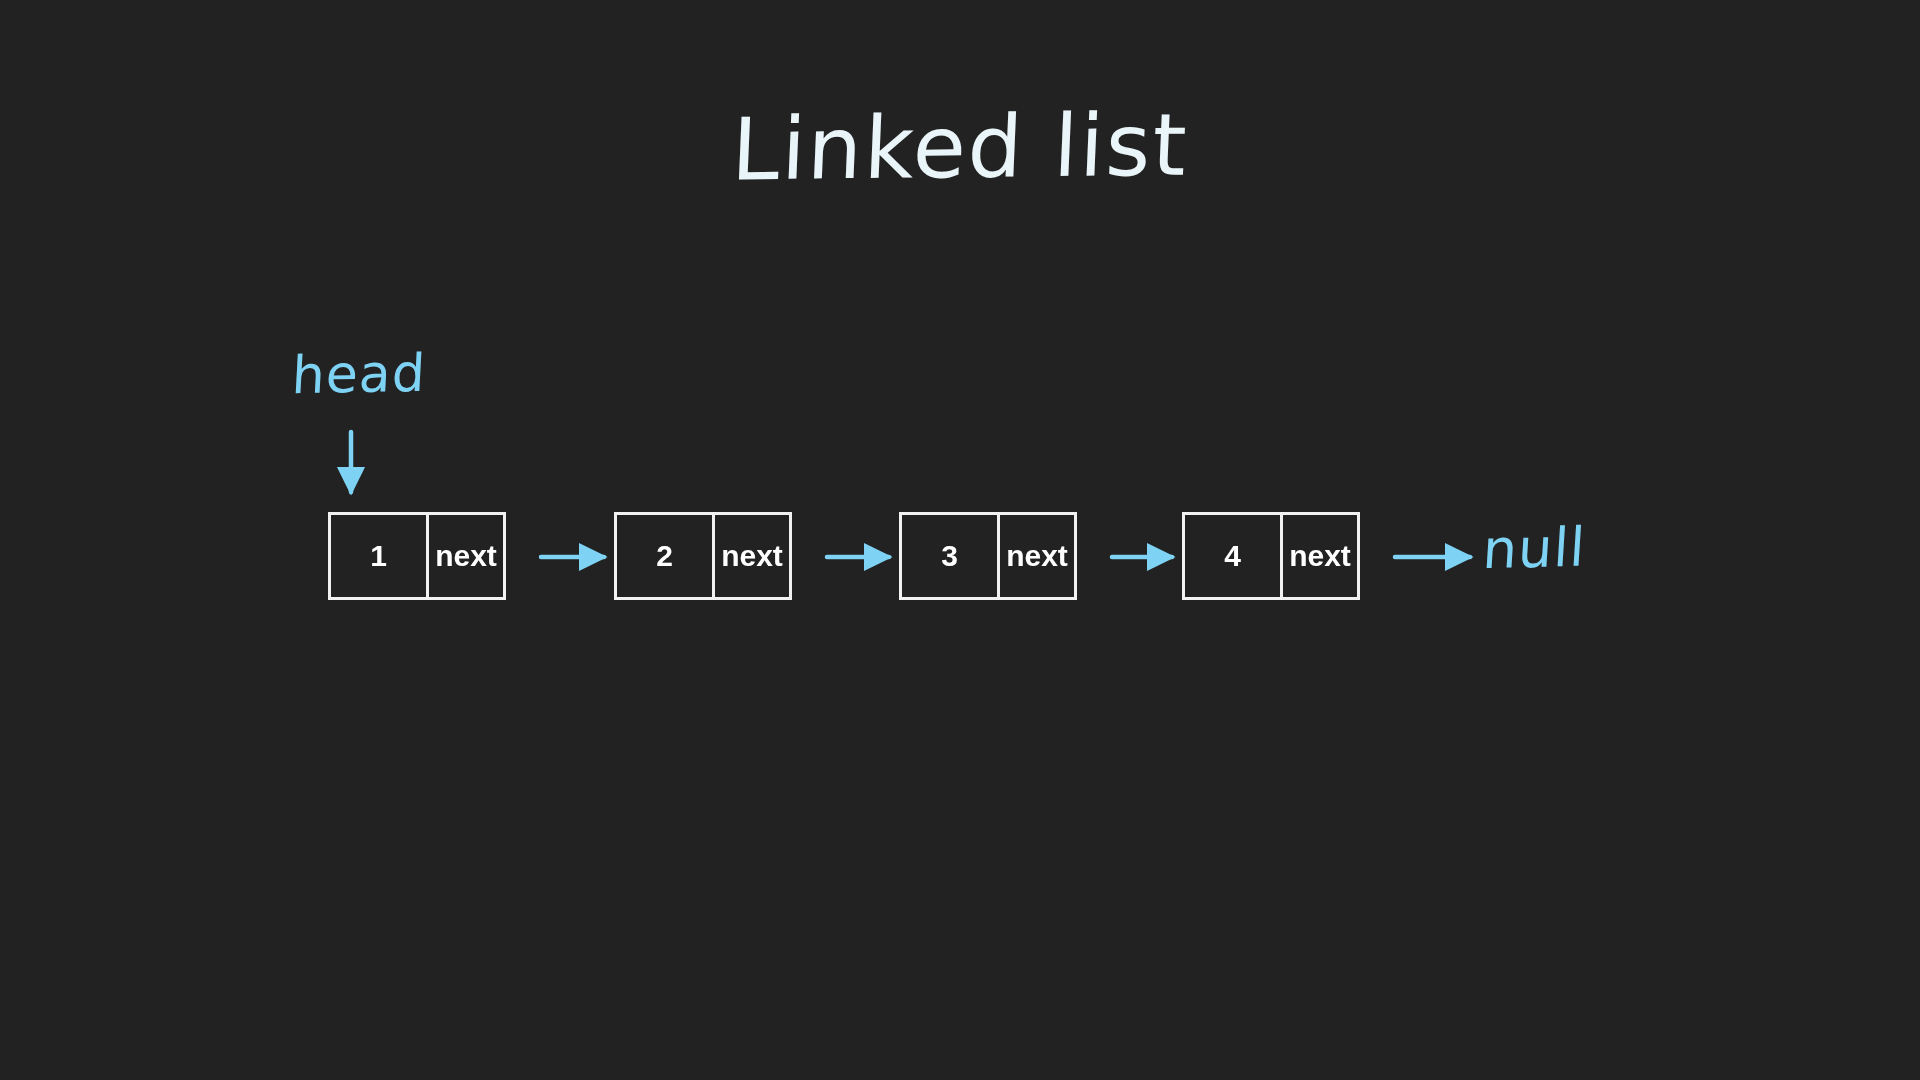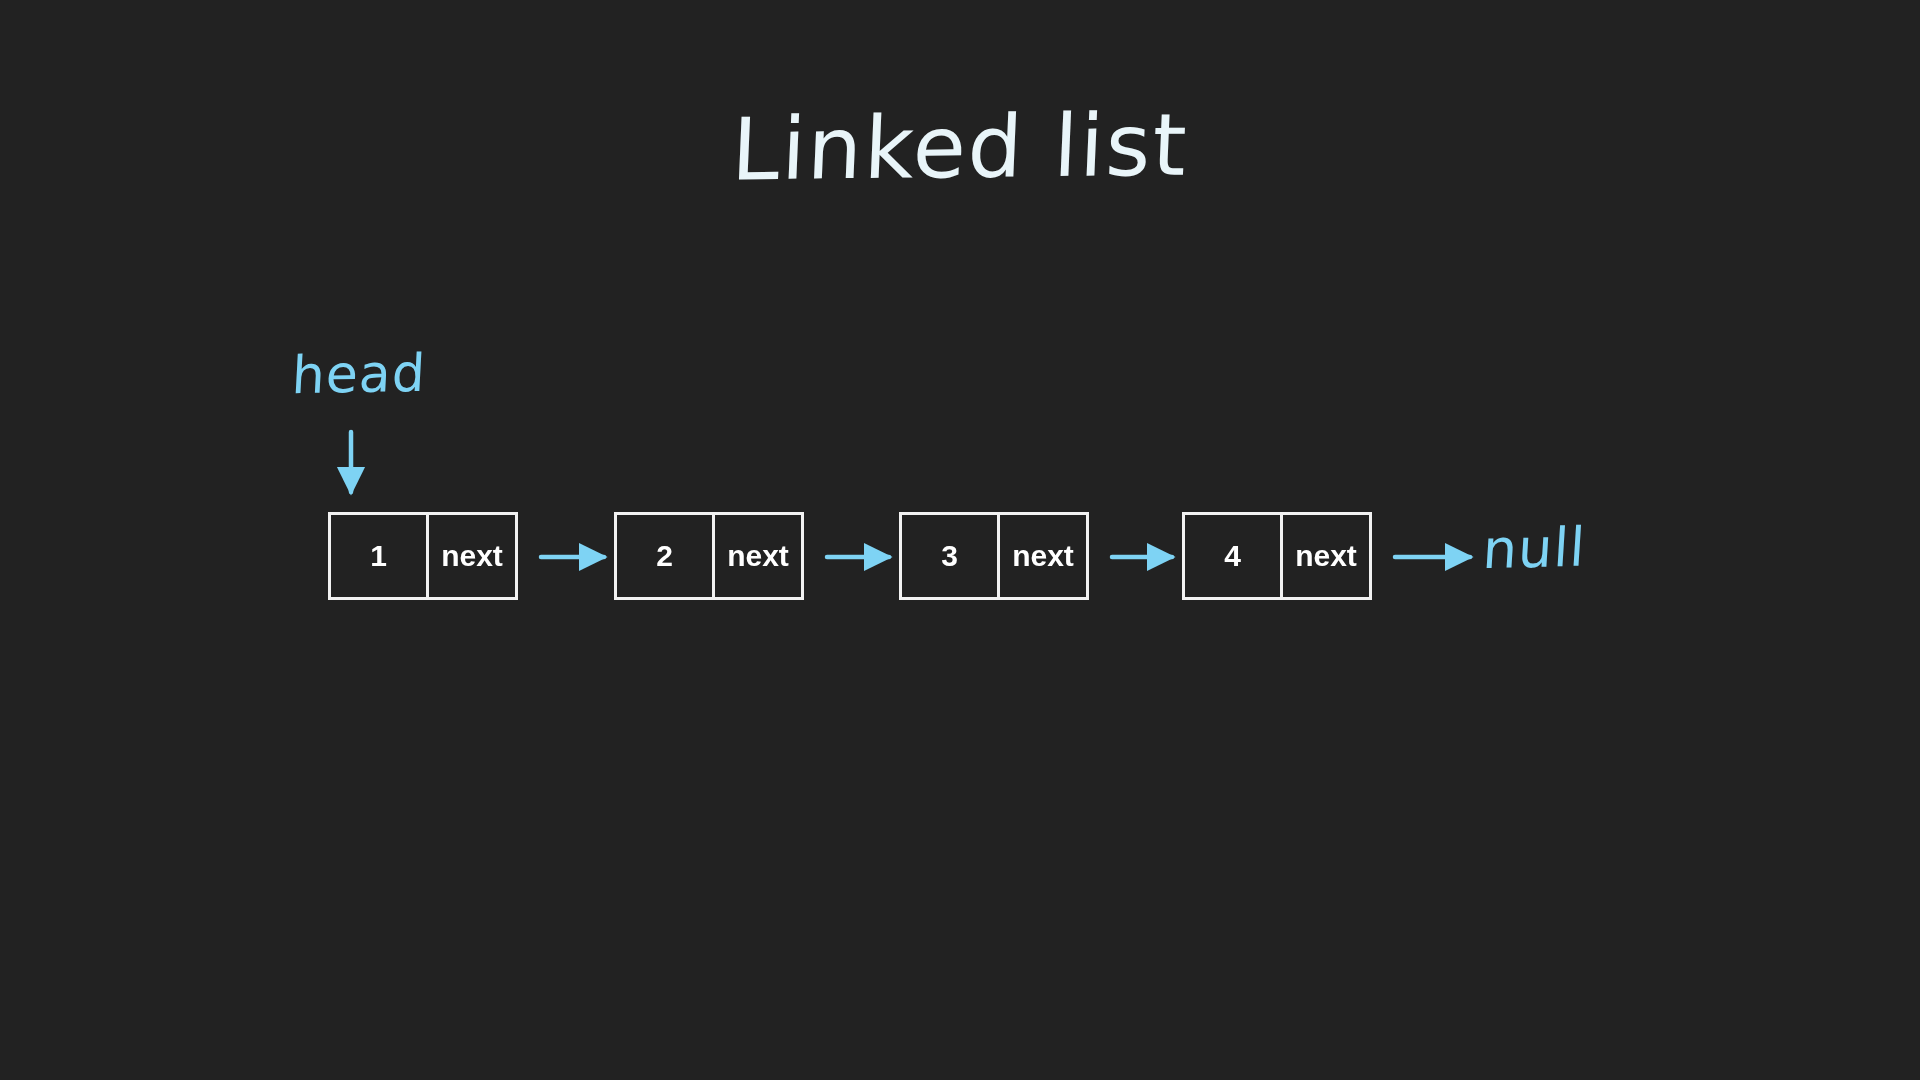--- a/index.html
+++ b/index.html
@@ -88,21 +88,21 @@
     color: #ffffff;
     font-family: "Liberation Sans", sans-serif;
     font-weight: 700;
     font-size: 30px;
     line-height: 1;
   }
   .cell-value {
     width: 101px;
   }
   .cell-next {
-    width: 92px;
+    width: 80px;
     margin-left: -3px;
   }
 
   svg.overlay {
     position: absolute;
     inset: 0;
     width: 1920px;
     height: 1080px;
     pointer-events: none;
   }

